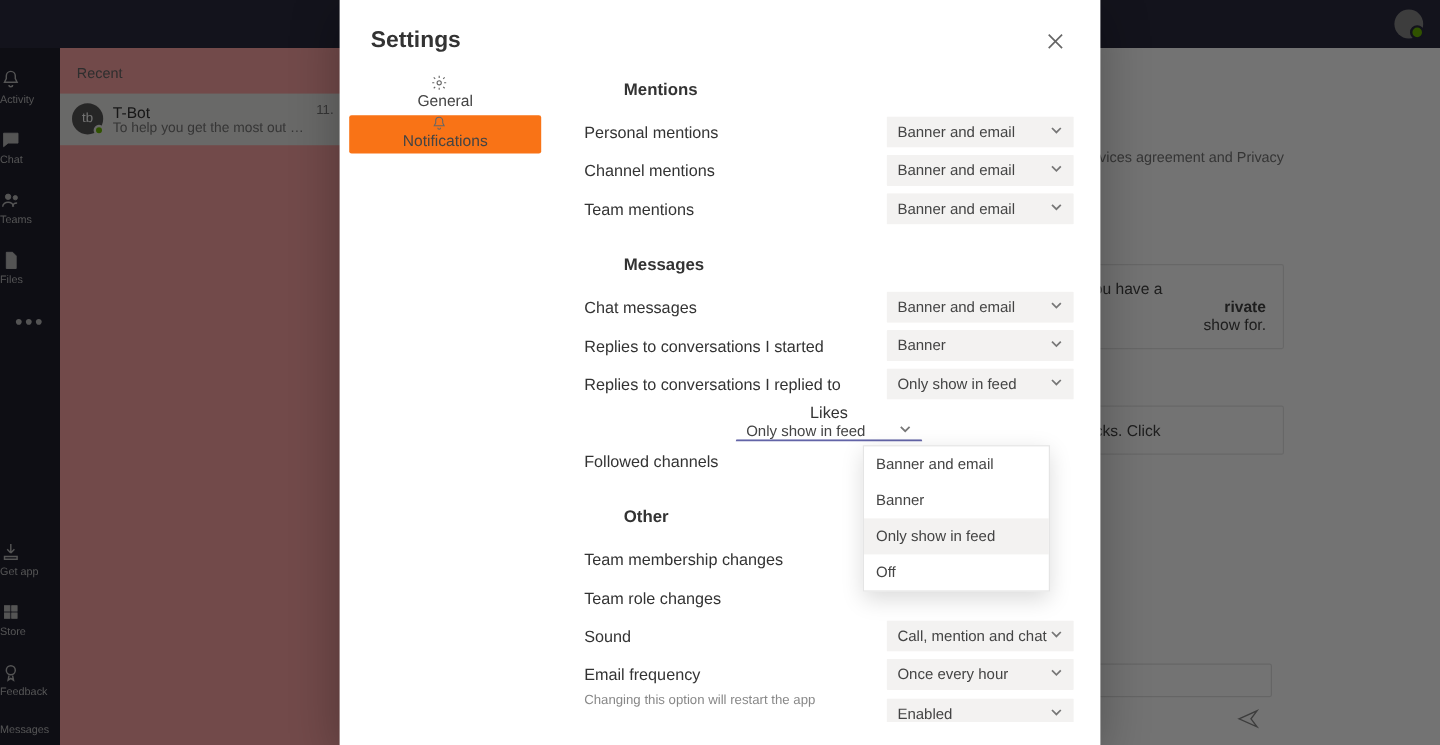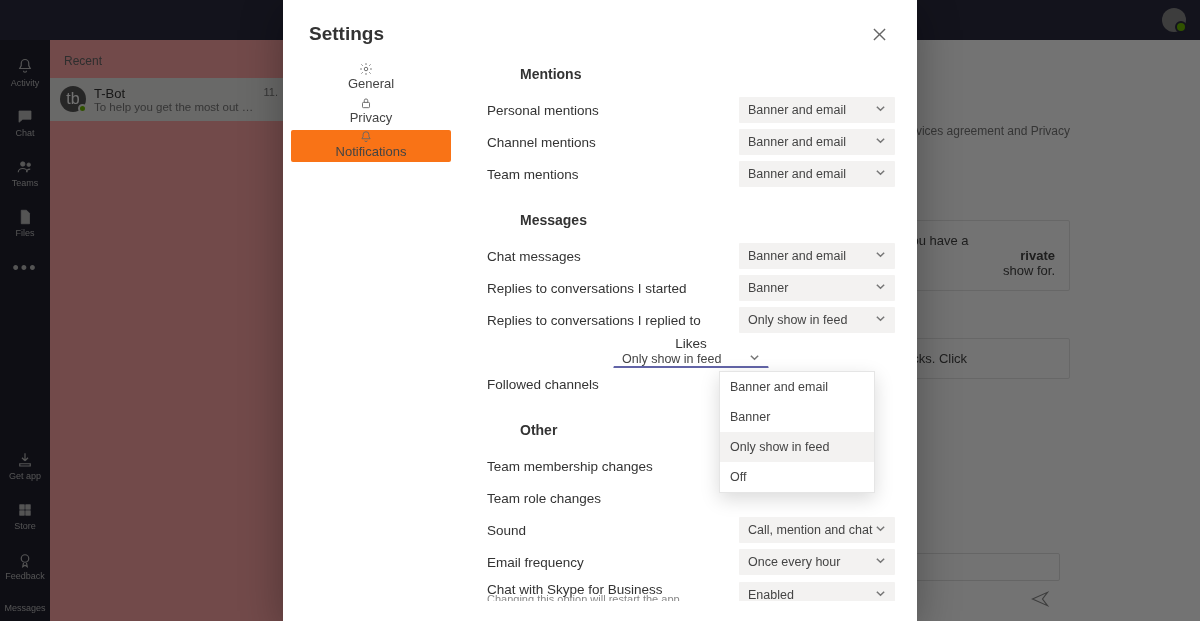--- a/index.html
+++ b/index.html
@@ -5,30 +5,30 @@
   * { box-sizing: border-box; margin: 0; padding: 0; }
   html, body { width: 1200px; height: 621px; overflow: hidden; font-family: "Segoe UI", Arial, sans-serif; }
   body { background: #f3f2f1; position: relative; }
 
   
   .app-bg { position: absolute; inset: 0; }
   .dim { position: absolute; inset: 0; background: rgba(0,0,0,0.55); z-index: 5; }
 
   .titlebar { height: 40px; background: #2a2a3f; }
   .leftbar { position: absolute; top: 40px; bottom: 0; left: 0; width: 50px; background: #1f1f2e; display: flex; flex-direction: column; align-items: center; color: #bbb; padding-top: 8px; }
-  .leftbar .item { display: flex; flex-direction: column; align-items: center; margin: 6px 0; font-size: 9px; width: 100%; padding: 4px 0; }
+  .leftbar .item { display: flex; flex-direction: column; align-items: flex-start; margin: 6px 0; font-size: 9px; width: 100%; padding: 4px 0; }
   .leftbar .item svg { width: 18px; height: 18px; fill: #bbb; stroke: #bbb; }
   .leftbar .item span { margin-top: 2px; }
   .leftbar .spacer { flex: 1; }
   .leftbar .more { font-size: 18px; letter-spacing: 2px; margin: 10px 0; color:#bbb; }
 
   .chatlist { position: absolute; top: 40px; left: 50px; width: 240px; bottom: 0; background: #fca5a5; border-right: 2px solid #be185d; }
   .chatlist .hdr { padding: 14px 14px 10px; font-size: 12px; color: #666; }
   .chatlist .row { display: flex; align-items: flex-start; padding: 8px 10px; background: #e9e8e6; }
-  .chatlist .avatar { width: 26px; height: 26px; border-radius: 50%; background: #555; color:#fff; font-size:16px; display:flex; align-items:center; justify-content:center; flex-shrink:0; margin-right:8px; position:relative; }
+  .chatlist .avatar { width: 26px; height: 26px; border-radius: 50%; background: #555; color:#fff; font-size:11px; display:flex; align-items:center; justify-content:center; flex-shrink:0; margin-right:8px; position:relative; }
   .chatlist .avatar .dot { position:absolute; bottom:-1px; right:-1px; width:9px; height:9px; background:#6bb700; border-radius:50%; border:2px solid #e9e8e6; }
   .chatlist .row .name { font-size: 13px; color:#333; }
   .chatlist .row .sub  { font-size: 11.5px; color:#777; white-space: nowrap; overflow:hidden; text-overflow:ellipsis; width:160px; }
   .chatlist .row .ts   { font-size: 11px; color:#777; margin-left:auto; }
 
   .convo { position:absolute; top:40px; left:290px; right:0; bottom:0; background:#fff; }
   .convo .card { position:absolute; border:1px solid #e5e5e5; border-radius:2px; padding:12px 14px; font-size:13px; color:#444; background:#fff; }
   .invite { position:absolute; left:14px; bottom:10px; display:flex; align-items:center; font-size:13px; color:#666; }
   .invite svg { width:18px; height:18px; margin-right:8px; fill:none; stroke:#888; stroke-width:1.6; }
   .sendbox { position:absolute; left:14px; right:140px; bottom:40px; height:28px; border:1px solid #e1e1e1; border-radius:2px; }
@@ -179,27 +179,20 @@
   </div>
   <div class="modal-body">
     <div class="sidenav">
       <div class="sitem">
         <svg viewBox="0 0 24 24">
             <circle cx="12" cy="12" r="3"></circle>
             <path d="M12 2v3M12 19v3M4.2 4.2l2.1 2.1M17.7 17.7l2.1 2.1M2 12h3M19 12h3M4.2 19.8l2.1-2.1M17.7 6.3l2.1-2.1"></path>
           </svg>
         <span>General</span>
       </div>
-      <div class="sitem">
-        <svg viewBox="0 0 24 24">
-            <rect x="6" y="11" width="12" height="9" rx="1.5"></rect>
-            <path d="M9 11V8a3 3 0 0 1 6 0v3"></path>
-          </svg>
-        <span>Privacy</span>
-      </div>
       <div class="sitem active">
         <svg viewBox="0 0 24 24">
             <path d="M12 3a5 5 0 0 0-5 5v3l-2 4h14l-2-4V8a5 5 0 0 0-5-5zM10 18a2 2 0 0 0 4 0"></path>
           </svg>
         <span>Notifications</span>
       </div>
     </div>
 
     <div class="panel">
       <div class="sect">Mentions</div>
@@ -298,21 +291,20 @@
         <div class="lbl">Email frequency</div>
         <div class="dd">
           <span>Once every hour</span>
           <span class="chev"><svg viewBox="0 0 12 12">
                 <path d="M2 4l4 4 4-4"></path>
               </svg></span>
         </div>
       </div>
       <div class="frow" style="height:auto; align-items:flex-start; padding-top:4px;">
         <div style="flex:1;">
-          <div class="lbl">Chat with Skype for Business</div>
           <div class="sub">Changing this option will restart the app</div>
         </div>
         <div class="dd">
           <span>Enabled</span>
           <span class="chev"><svg viewBox="0 0 12 12">
                 <path d="M2 4l4 4 4-4"></path>
               </svg></span>
         </div>
       </div>
     </div>

